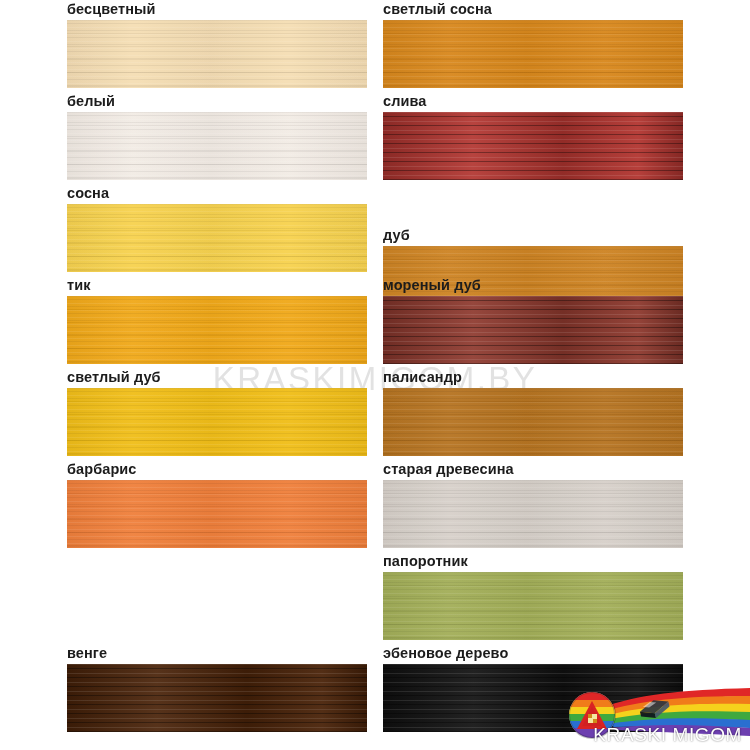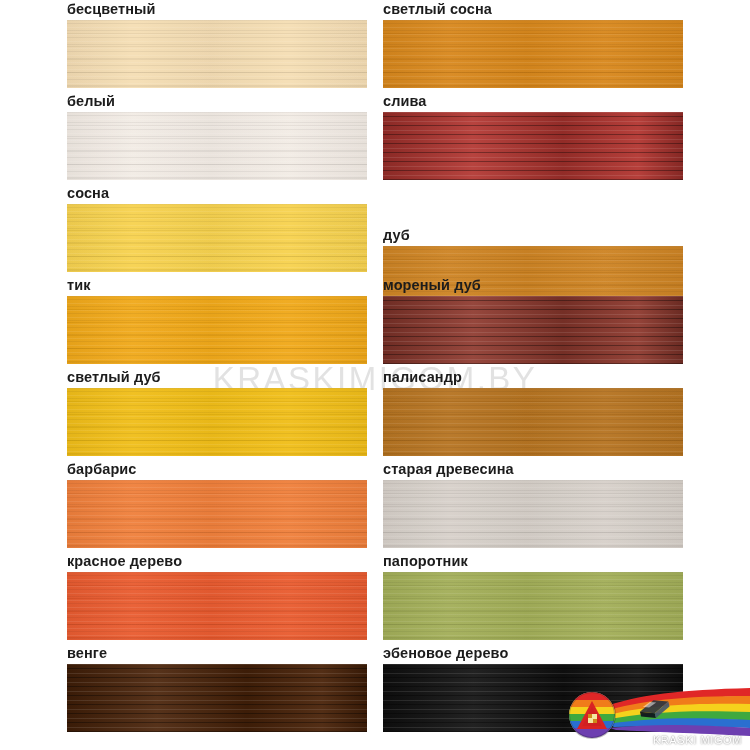--- a/index.html
+++ b/index.html
@@ -153,21 +153,21 @@
     bottom: 0px;
     width: 190px;
     height: 62px;
     z-index: 6;
   }
   #brand-logo svg { display: block; }
   #brand-name {
     position: absolute;
     right: 8px;
     bottom: 4px;
-    font-size: 11px;
+    font-size: 19px;
     letter-spacing: 0.6px;
     color: #ffffff;
     font-weight: 400;
     white-space: nowrap;
     z-index: 7;
     text-shadow: 0 0 2px rgba(0,0,0,0.6);
   }
 </style>
 </head>
 <body>
@@ -204,26 +204,20 @@
         </div>
         <div class="swatch-cell" style="top: 368px;">
           <div class="swatch-label">светлый дуб</div>
           <div class="swatch-chip" style="background-color: rgb(240, 188, 18);">
             <div class="grain"></div>
           </div>
         </div>
         <div class="swatch-cell" style="top: 460px;">
           <div class="swatch-label">барбарис</div>
           <div class="swatch-chip" style="background-color: rgb(239, 124, 54);">
-            <div class="grain"></div>
-          </div>
-        </div>
-        <div class="swatch-cell" style="top: 552px;">
-          <div class="swatch-label">красное дерево</div>
-          <div class="swatch-chip" style="background-color: rgb(232, 87, 42);">
             <div class="grain"></div>
           </div>
         </div>
         <div class="swatch-cell" style="top: 644px;">
           <div class="swatch-label">венге</div>
           <div class="swatch-chip" style="background-color: rgb(74, 35, 9);">
             <div class="grain dark"></div>
           </div>
         </div>
       </div>

